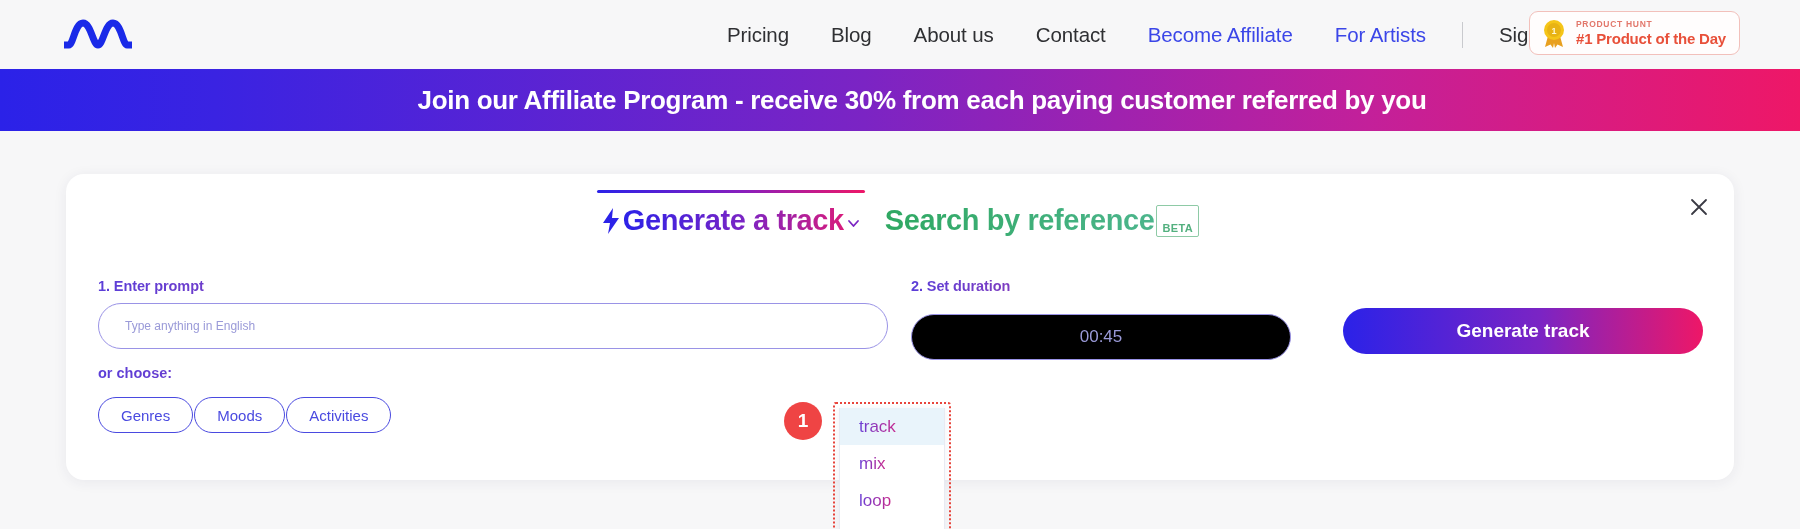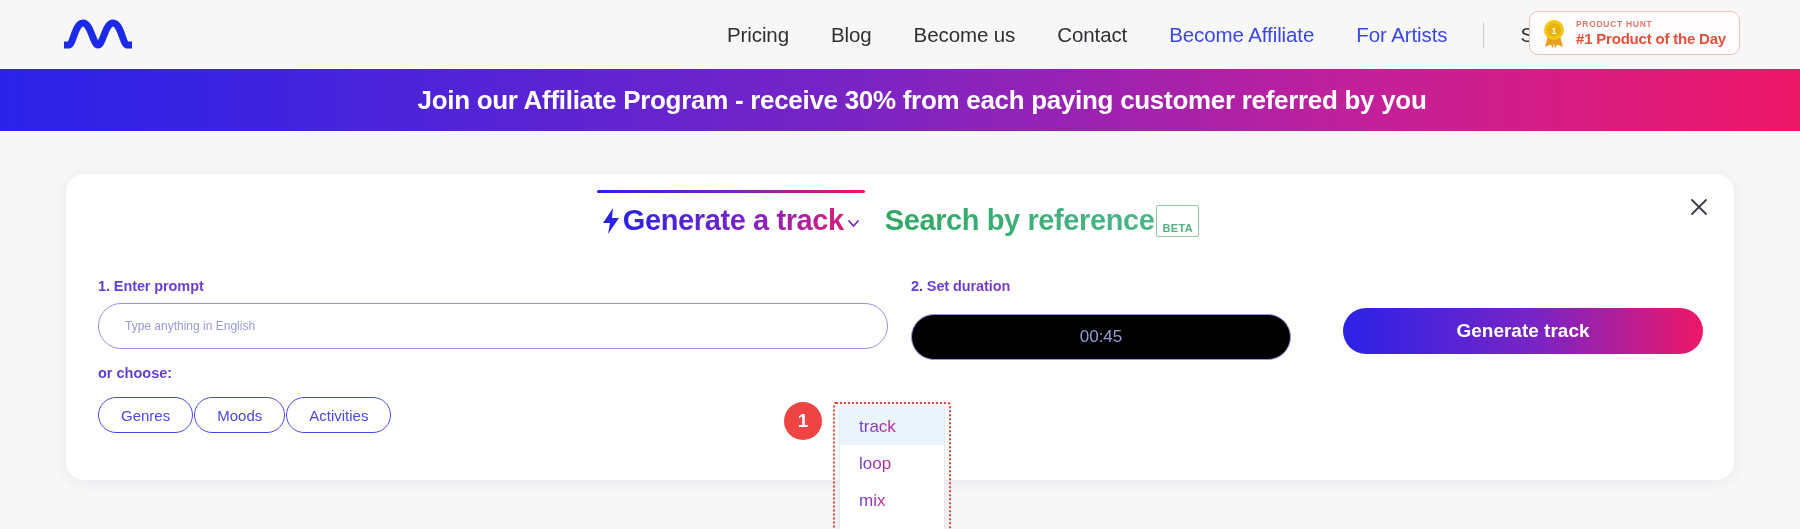--- a/index.html
+++ b/index.html
@@ -183,21 +183,21 @@
 
   <div class="logo">
     <svg viewBox="0 0 92 40" width="92" height="40">
       <path d="M4 31 L9 31 C13 31 15 9 23 9 C31 9 33 31 38 31 C43 31 45 9 53 9 C61 9 63 31 67 31 L72 31" fill="none" stroke="#1a2ae8" stroke-width="7" stroke-linecap="butt" stroke-linejoin="round"></path>
     </svg>
   </div>
 
   <nav class="nav">
     <a href="#">Pricing</a>
     <a href="#">Blog</a>
-    <a href="#">Become us</a>
+    <a href="#">About us</a>
     <a href="#">Contact</a>
     <a href="#" class="accent">Become Affiliate</a>
     <a href="#" class="accent">For Artists</a>
     <span class="divider"></span>
     <a href="#">Sign Up</a>
     <a href="#">Log In</a>
   </nav>
 
   <div class="ph-badge">
     <span class="ph-medal">
@@ -270,24 +270,24 @@
   </div>
 
   <div class="dropdown-wrap">
     <div class="step-badge">1</div>
     <div class="dropdown-anno">
       <div class="dropdown">
         <div class="dd-item active">
             <span>track</span>
           </div>
         <div class="dd-item">
+            <span>mix</span>
+          </div>
+        <div class="dd-item">
             <span>loop</span>
-          </div>
-        <div class="dd-item">
-            <span>mix</span>
           </div>
         <div class="dd-item">
             <span>jingle</span>
           </div>
       </div>
     </div>
   </div>
 
 </div>
 

